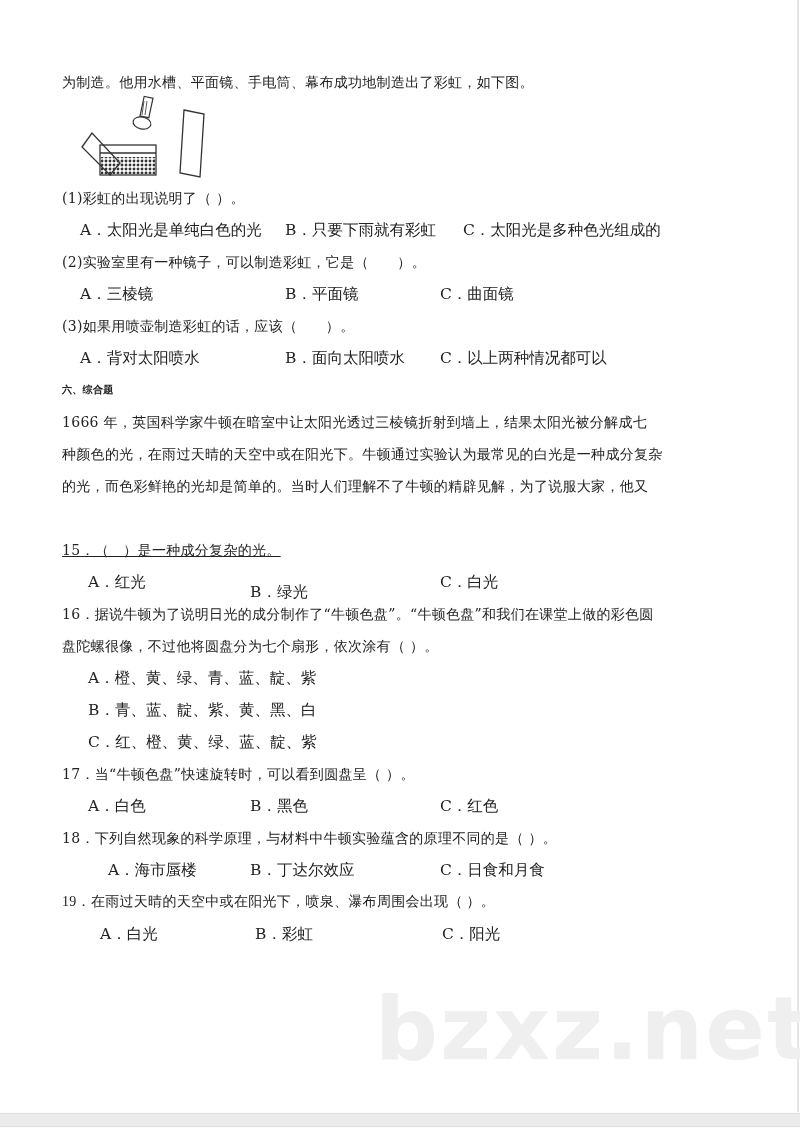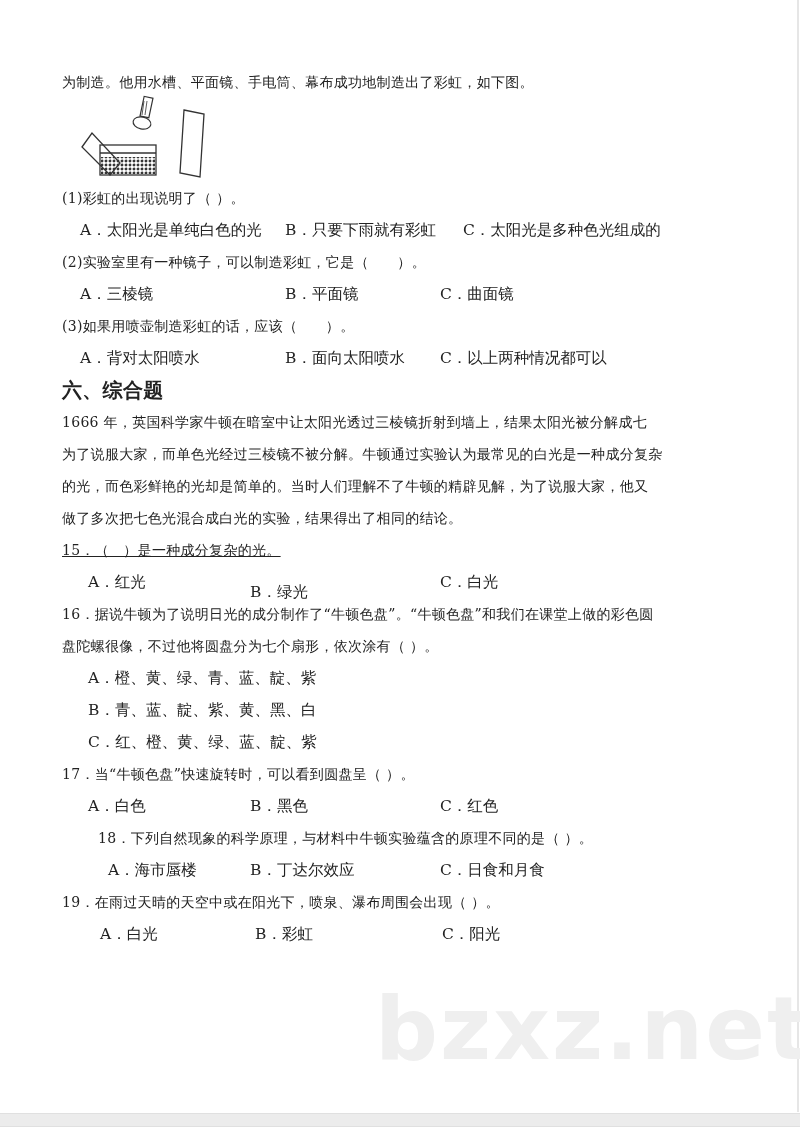--- a/index.html
+++ b/index.html
@@ -16,21 +16,21 @@
     .bottom-strip {
       position: absolute; left: 0; top: 1113px; width: 800px; height: 12px;
       background: #ececec; border-top: 1px solid #e0e0e0; border-bottom: 1px solid #e0e0e0;
     }
     .line {
       position: absolute; left: 62px; font-size: 14px; line-height: 20px;
       white-space: nowrap; letter-spacing: 0.3px;
     }
     .opt-row { position: absolute; left: 80px; font-size: 15.5px; line-height: 20px; white-space: nowrap; }
     .opt { position: absolute; top: 0; white-space: nowrap; }
-    .section-title { font-weight: bold; font-family: Liberation Sans, sans-serif; font-size: 20px; }
+    .section-title { font-weight: bold; font-family: Liberation Sans, sans-serif; font-size: 10px; }
     .figure { position: absolute; left: 80px; top: 95px; width: 140px; height: 85px; }
     .watermark {
       position: absolute; left: 375px; top: 985px;
       font-family: "DejaVu Sans", "Liberation Sans", sans-serif;
       font-weight: bold; font-size: 88px; color: #efefef; letter-spacing: 2px;
       line-height: 1;
     }
   </style>
 </head>
 <body>
@@ -85,23 +85,22 @@
   <div class="line" style="top:316px;">(3)如果用喷壶制造彩虹的话，应该（　　）。</div>
   <div class="opt-row" style="top:348px;">
     <span class="opt" style="left:0px;">A．背对太阳喷水</span>
     <span class="opt" style="left:205px;">B．面向太阳喷水</span>
     <span class="opt" style="left:360px;">C．以上两种情况都可以</span>
   </div>
 
   <div class="line section-title" style="top:380px;">六、综合题</div>
 
   <div class="line" style="top:412px;">1666 年，英国科学家牛顿在暗室中让太阳光透过三棱镜折射到墙上，结果太阳光被分解成七</div>
-  <div class="line" style="top:444px;">为了说服大家，而单色光经过三棱镜不被分解。牛顿通过实验认为最常见的白光是一种成分复杂</div>
+  <div class="line" style="top:444px;">种颜色的光，在雨过天晴的天空中或在阳光下。牛顿通过实验认为最常见的白光是一种成分复杂</div>
   <div class="line" style="top:476px;">的光，而色彩鲜艳的光却是简单的。当时人们理解不了牛顿的精辟见解，为了说服大家，他又</div>
-  <div class="line" style="top:508px;">做了多次把七色光混合成白光的实验，结果得出了相同的结论。</div>
 
   <div class="line" style="top:540px;text-decoration:underline;">15．（　）是一种成分复杂的光。</div>
   <div class="opt-row" style="top:572px;">
     <span class="opt" style="left:8px;">A．红光</span>
     <span class="opt" style="left:170px;margin-top:10px;">B．绿光</span>
     <span class="opt" style="left:360px;">C．白光</span>
   </div>
 
   <div class="line" style="top:604px;">16．据说牛顿为了说明日光的成分制作了“牛顿色盘”。“牛顿色盘”和我们在课堂上做的彩色圆</div>
   <div class="line" style="top:636px;">盘陀螺很像，不过他将圆盘分为七个扇形，依次涂有（ ）。</div>
@@ -115,28 +114,28 @@
     <span class="opt" style="left:8px;">C．红、橙、黄、绿、蓝、靛、紫</span>
   </div>
 
   <div class="line" style="top:764px;">17．当“牛顿色盘”快速旋转时，可以看到圆盘呈（ ）。</div>
   <div class="opt-row" style="top:796px;">
     <span class="opt" style="left:8px;">A．白色</span>
     <span class="opt" style="left:170px;">B．黑色</span>
     <span class="opt" style="left:360px;">C．红色</span>
   </div>
 
-  <div class="line" style="top:828px;margin-left:36px;">18．下列自然现象的科学原理，与材料中牛顿实验蕴含的原理不同的是（ ）。</div>
+  <div class="line" style="top:828px;">18．下列自然现象的科学原理，与材料中牛顿实验蕴含的原理不同的是（ ）。</div>
   <div class="opt-row" style="top:860px;">
     <span class="opt" style="left:8px;margin-left:20px;">A．海市蜃楼</span>
     <span class="opt" style="left:170px;">B．丁达尔效应</span>
     <span class="opt" style="left:360px;">C．日食和月食</span>
   </div>
 
-  <div class="line" style="top:892px;">19．在雨过天晴的天空中或在阳光下，喷泉、瀑布周围会出现（ ）。</div>
+  <div class="line" style="top:892px;font-family:Liberation Serif, serif;">19．在雨过天晴的天空中或在阳光下，喷泉、瀑布周围会出现（ ）。</div>
   <div class="opt-row" style="top:924px;">
     <span class="opt" style="left:12px;margin-left:8px;">A．白光</span>
     <span class="opt" style="left:175px;">B．彩虹</span>
     <span class="opt" style="left:362px;">C．阳光</span>
   </div>
 
   <div class="watermark">bzxz.net</div>
 </div>
 
 <div class="bottom-strip"></div>

